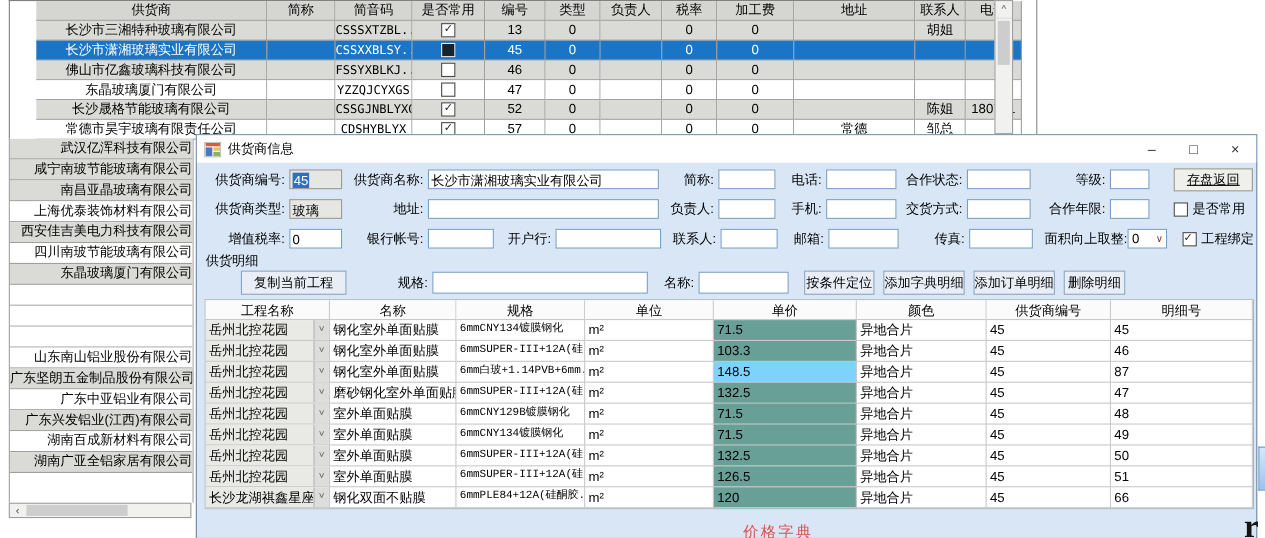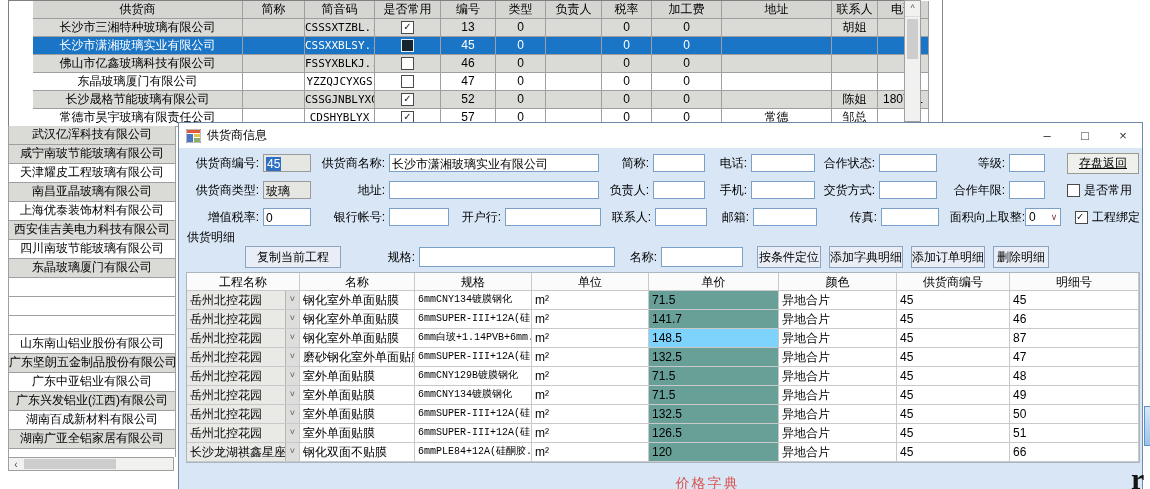--- a/index.html
+++ b/index.html
@@ -19,21 +19,21 @@
   .cb.inv{background:#17242f;border-color:#e8f0f8;}
 
   .vscroll{position:absolute;left:904px;top:0;width:17px;height:122px;background:#f1f1f0;border:1px solid #9f9f9f;box-sizing:border-box;}
   .vs-up{height:15px;text-align:center;font-size:9px;color:#555;line-height:14px;border-bottom:1px solid #dcdcdc;}
   .vs-thumb{margin:2px;height:40px;background:#cdcdcd;}
   .win-border{position:absolute;left:942px;top:0;width:1px;height:122px;background:#8b8b8b;}
 
   
   .left-list{position:absolute;left:8px;top:126px;width:166px;height:331px;overflow:hidden;background:#fff;
              border-left:1px solid #9f9f9f;border-right:1px solid #9f9f9f;}
-  .lrow{height:18px;line-height:17px;text-align:center;border-bottom:1px solid #9f9f9f;overflow:hidden;white-space:nowrap;background:#fff;}
+  .lrow{height:18px;line-height:17px;text-align:right;border-bottom:1px solid #9f9f9f;overflow:hidden;white-space:nowrap;background:#fff;}
   .lrow.shade{background:#dadad7;}
   .hscroll{position:absolute;left:8px;top:457px;width:166px;height:14px;background:#f1f1f0;border:1px solid #9f9f9f;box-sizing:border-box;display:flex;align-items:center;}
   .hs-left{width:14px;text-align:center;font-size:10px;color:#444;line-height:11px;}
   .hs-thumb{width:92px;height:10px;background:#cdcdcd;margin-left:1px;}
 
   
   .dialog{position:absolute;left:178px;top:122px;width:965px;height:368px;background:#d8e6f6;border:1px solid #6e8aa8;box-sizing:border-box;}
   .titlebar{height:25px;background:#fff;display:flex;align-items:center;padding-left:7px;}
   .title-icon{width:15px;height:14px;}
   .title-text{margin-left:6px;font-size:12px;}
@@ -45,21 +45,21 @@
   .finput{height:18px;line-height:18px;border:1px solid #7ba0c7;background:#fff;margin-right:8px;padding:0 2px;box-sizing:border-box;flex:none;overflow:hidden;white-space:nowrap;}
   .finput.gray{background:#e6e6e3;border-color:#9a9a9a;}
   .sel-text{background:#2e6fc4;color:#fff;padding:0 1px;}
   .fselect{height:18px;line-height:17px;border:1px solid #7ba0c7;background:#fff;box-sizing:border-box;display:flex;justify-content:space-between;flex:none;padding-left:3px;}
   .sel-arr{width:12px;text-align:center;color:#7a3b3b;font-size:9px;}
   .btn{height:21px;line-height:19px;text-align:center;background:#efefec;border:1px solid #9a9a93;box-sizing:border-box;flex:none;text-decoration:underline;}
   .cbwrap{display:flex;align-items:center;flex:none;white-space:nowrap;}
   .cbwrap .cb{margin-right:4px;}
 
   .section-label{margin:4px 0 0 8px;height:13px;line-height:13px;}
-  .drow{display:flex;align-items:center;height:22px;margin:2px 0 0 66px;}
+  .drow{display:flex;align-items:center;height:22px;margin:2px 0 0 40px;}
   .dbtn{height:22px;line-height:20px;text-align:center;background:#e9eef6;border:1px solid #8aa5c3;box-sizing:border-box;flex:none;margin-right:8px;}
 
   .grid{margin:4px 0 0 7px;width:952px;border:1px solid #a9b5c1;background:#fff;box-sizing:content-box;}
   .grow{display:grid;grid-template-columns:113px 115px 117px 117px 130px 118px 113px 129px;height:19px;line-height:18px;}
   .grow>div{border-right:1px solid #c9c9c9;border-bottom:1px solid #c9c9c9;padding:0 3px;overflow:hidden;white-space:nowrap;box-sizing:border-box;}
   .grow.ghead{height:18px;}
   .grow.ghead>div{background:#fbfbfb;text-align:center;}
   .gcell-combo{display:flex;justify-content:space-between;background:#e9e9e6;padding:0 0 0 3px !important;}
   .ctxt{overflow:hidden;white-space:nowrap;}
   .combo-arr{width:13px;flex:none;border-left:1px solid #b5b5b5;background:#dddddb;text-align:center;color:#555;font-size:9px;line-height:17px;}
@@ -182,21 +182,20 @@
 
   <div class="vscroll">
     <div class="vs-up">^</div>
     <div class="vs-thumb"></div>
   </div>
   <div class="win-border"></div>
 
   <div class="left-list">
       <div class="lrow shade">武汉亿浑科技有限公司</div>
       <div class="lrow shade">咸宁南玻节能玻璃有限公司</div>
-      <div class="lrow">天津耀皮工程玻璃有限公司</div>
       <div class="lrow shade">南昌亚晶玻璃有限公司</div>
       <div class="lrow">上海优泰装饰材料有限公司</div>
       <div class="lrow shade">西安佳吉美电力科技有限公司</div>
       <div class="lrow">四川南玻节能玻璃有限公司</div>
       <div class="lrow shade">东晶玻璃厦门有限公司</div>
       <div class="lrow"></div>
       <div class="lrow"></div>
       <div class="lrow"></div>
       <div class="lrow">山东南山铝业股份有限公司</div>
       <div class="lrow shade">广东坚朗五金制品股份有限公司</div>
@@ -324,21 +323,21 @@
           <div>45</div>
         </div>
         <div class="grow">
           <div class="gcell-combo">
             <div class="ctxt">岳州北控花园</div>
             <div class="combo-arr">˅</div>
           </div>
           <div>钢化室外单面贴膜</div>
           <div class="spec">6mmSUPER-III+12A(硅...</div>
           <div>m²</div>
-          <div class="gcell-price" style="background: rgb(104, 160, 152);">141.7</div>
+          <div class="gcell-price" style="background: rgb(104, 160, 152);">103.3</div>
           <div>异地合片</div>
           <div>45</div>
           <div>46</div>
         </div>
         <div class="grow">
           <div class="gcell-combo">
             <div class="ctxt">岳州北控花园</div>
             <div class="combo-arr">˅</div>
           </div>
           <div>钢化室外单面贴膜</div>

